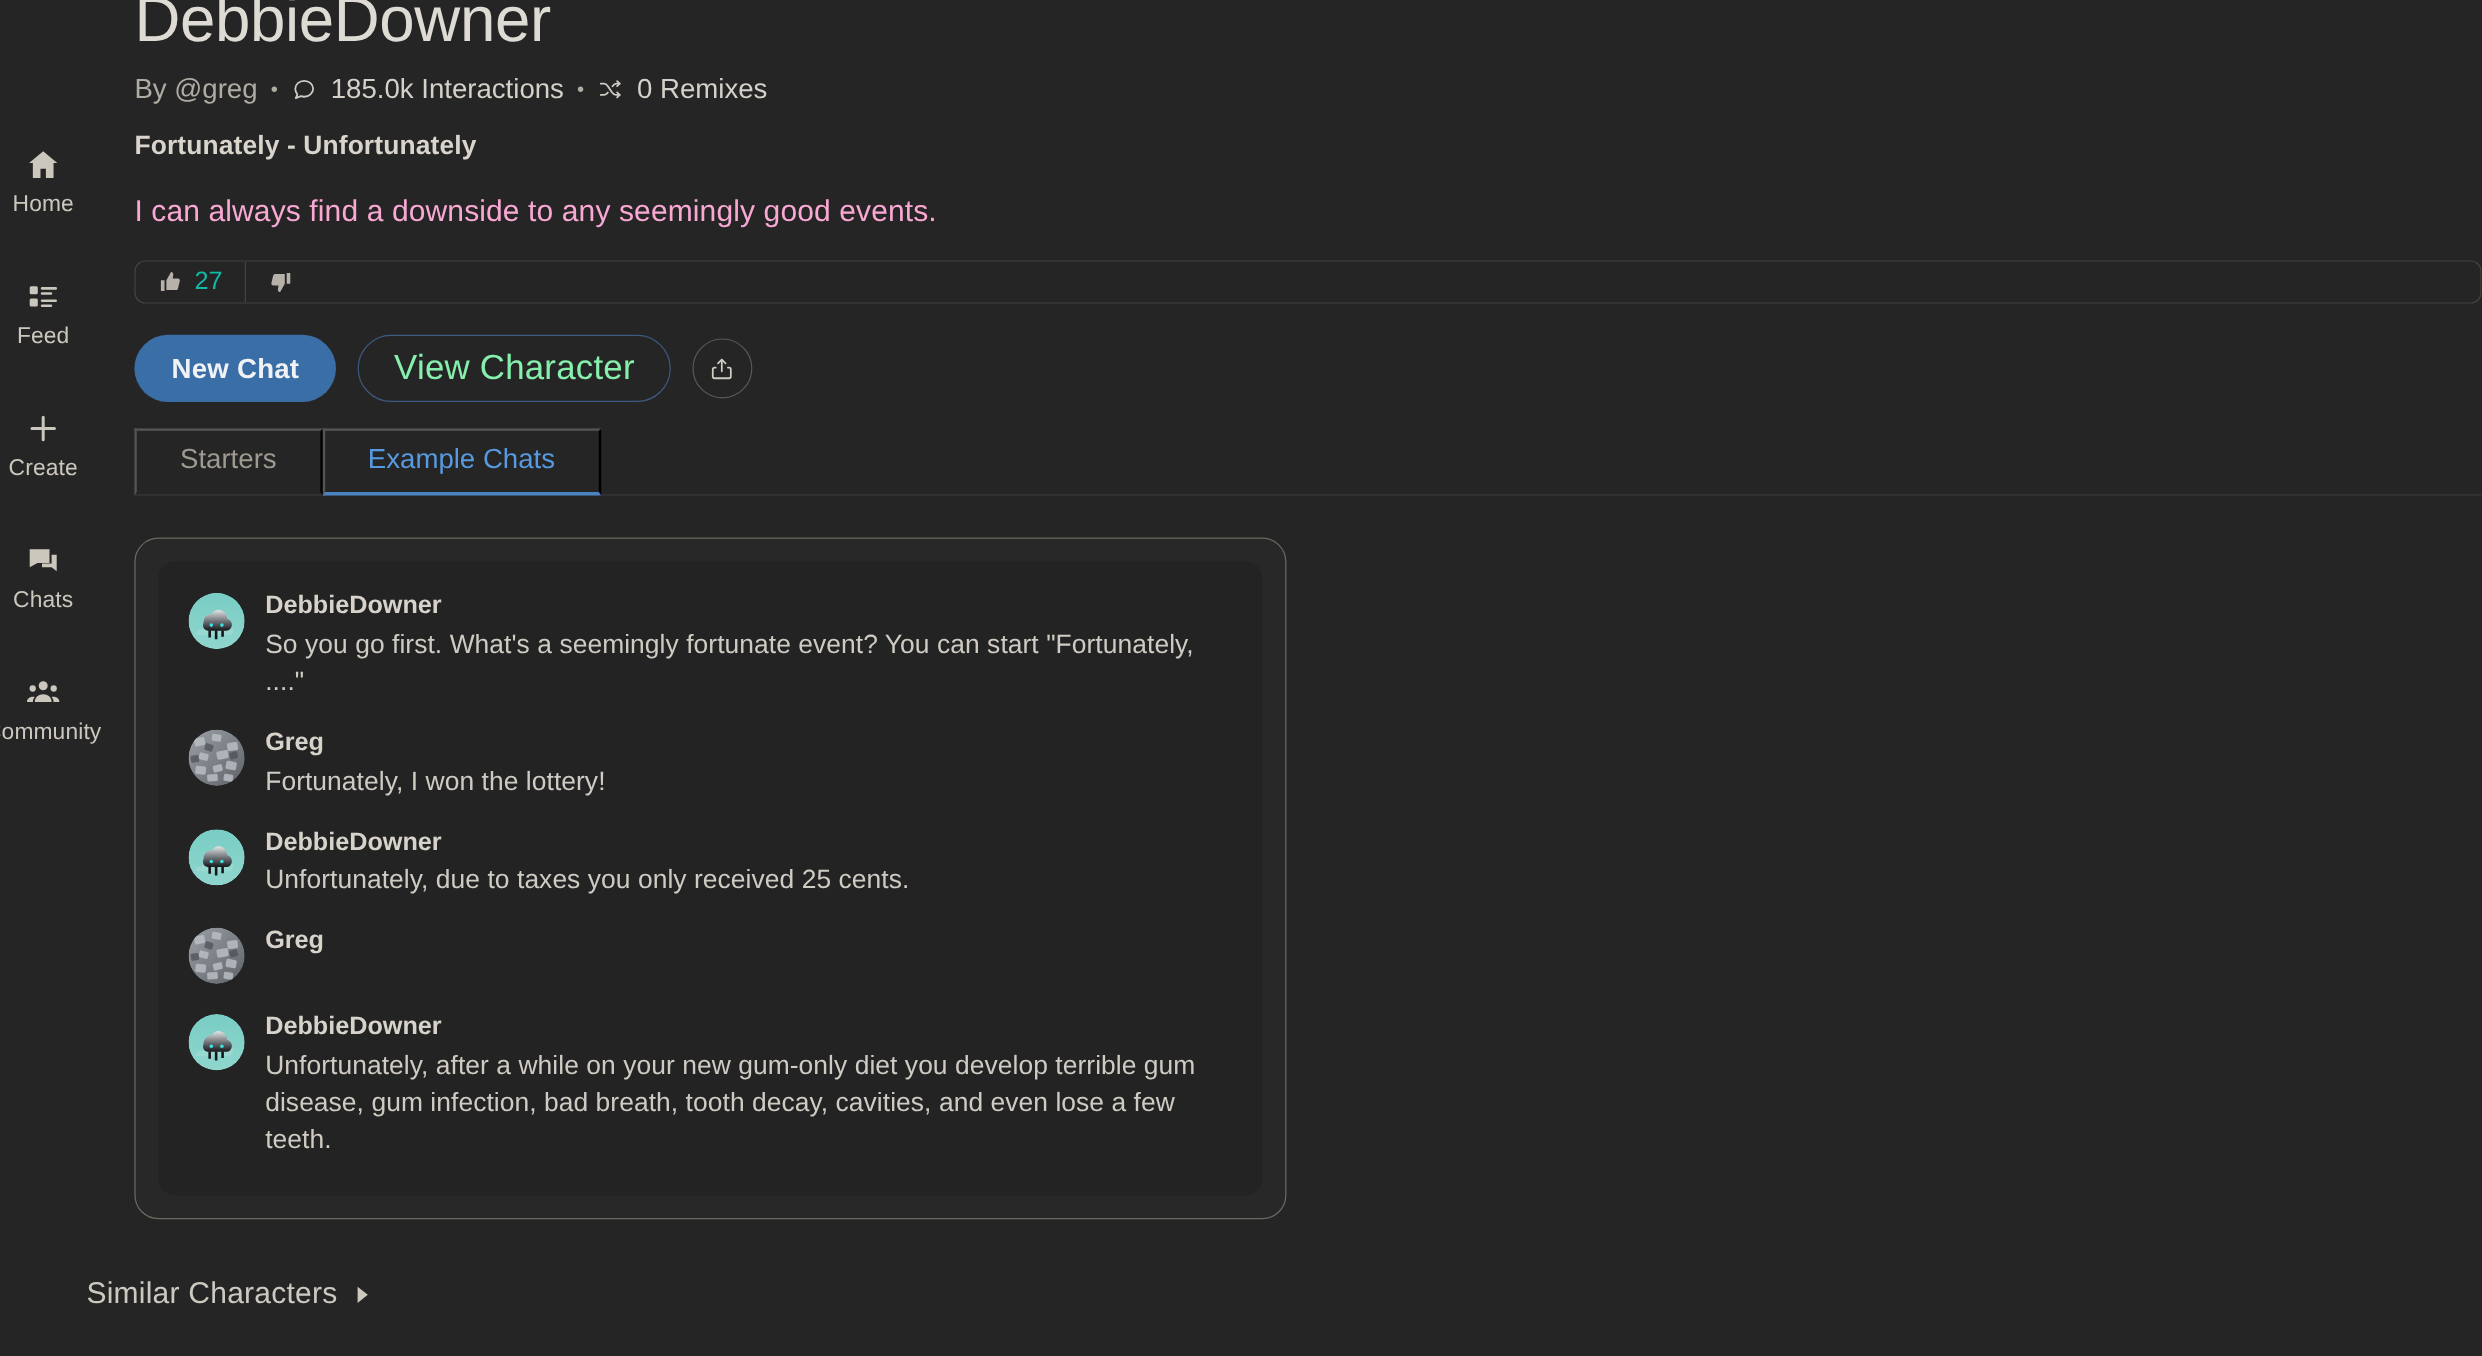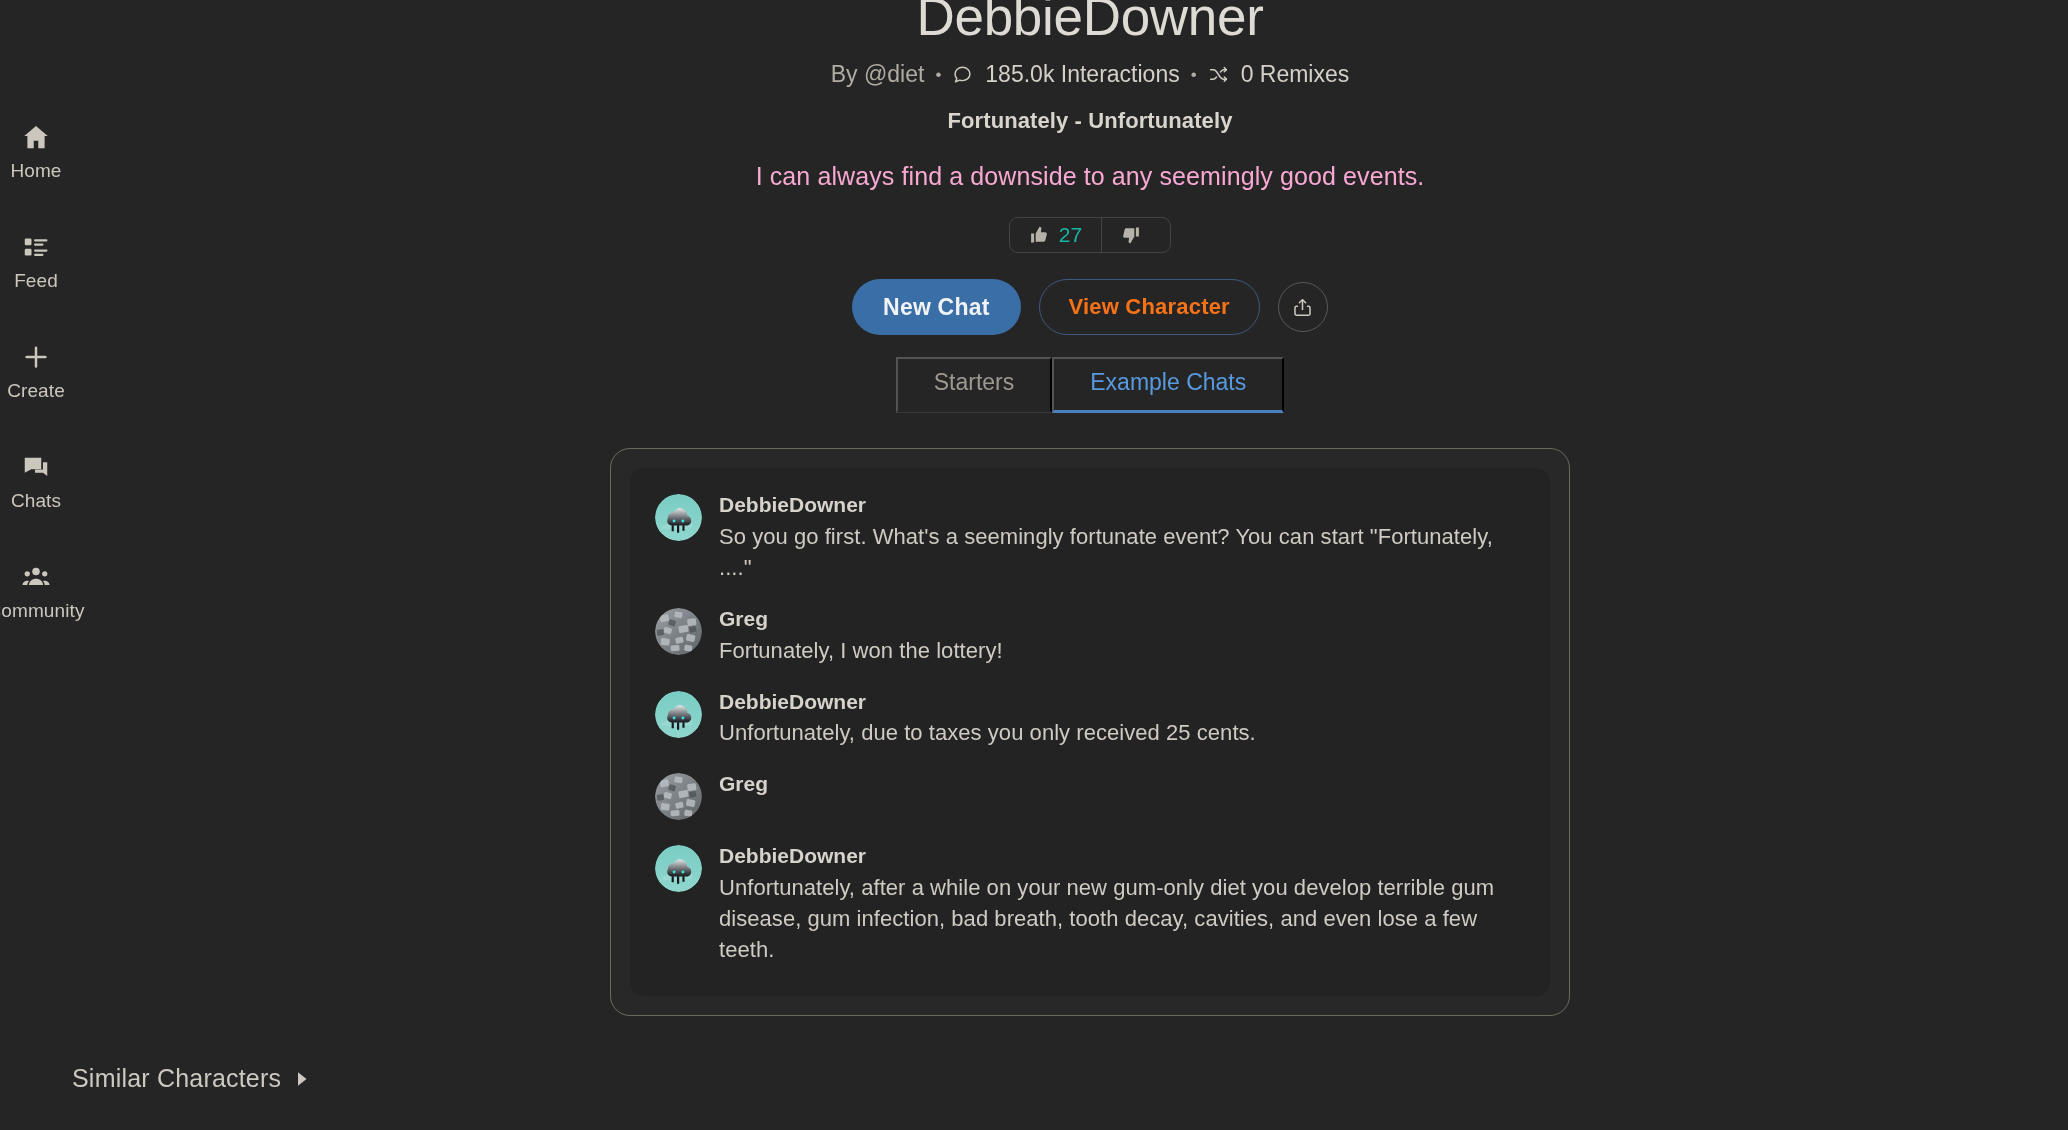--- a/index.html
+++ b/index.html
@@ -62,21 +62,20 @@
 
   
   #main {
     position: absolute;
     left: 112px;
     top: 0;
     width: 1956px;
     height: 1016px;
     display: flex;
     flex-direction: column;
-    align-items: center;
   }
 
   .hdr-title {
     margin-top: -14px;
     font-size: 53px;
     font-weight: 400;
     color: #dedbd4;
     letter-spacing: -0.3px;
     line-height: 1.18;
   }
@@ -155,24 +154,24 @@
     font-weight: bold;
     cursor: pointer;
     letter-spacing: .2px;
   }
   .btn-outline {
     height: 56px;
     padding: 0 29px;
     border-radius: 28px;
     border: 1px solid #3d5a80;
     background: transparent;
-    color: #f97316;
+    color: #86efac;
     font-family: inherit;
-    font-size: 22px;
-    font-weight: bold;
+    font-size: 29px;
+    font-weight: normal;
     cursor: pointer;
     letter-spacing: .2px;
   }
   .btn-icon-round {
     width: 50px;
     height: 50px;
     border-radius: 50%;
     border: 1px solid #5b5953;
     background: transparent;
     display: flex;
@@ -334,21 +333,21 @@
       </span>
       <span class="nav-label">Community</span>
     </div>
   </nav>
 
   <main id="main">
 
     <h1 class="hdr-title">DebbieDowner</h1>
 
     <div class="hdr-meta">
-      <span class="byline">By @diet</span>
+      <span class="byline">By @greg</span>
       <span class="dot">•</span>
       <span class="meta-chunk">
         <span>
           <svg width="21" height="21" viewBox="0 0 24 24" fill="none" stroke="#cfcbc3" stroke-width="1.7" stroke-linejoin="round">
             <path d="M20.5 11.4c0 4.2-3.8 7.6-8.5 7.6-1.1 0-2.2-.18-3.1-.52L4 20.3l1.5-3.6C4.2 15.3 3.5 13.45 3.5 11.4c0-4.2 3.8-7.6 8.5-7.6s8.5 3.4 8.5 7.6z"></path>
           </svg>
         </span>
         <span>185.0k Interactions</span>
       </span>
       <span class="dot">•</span>

